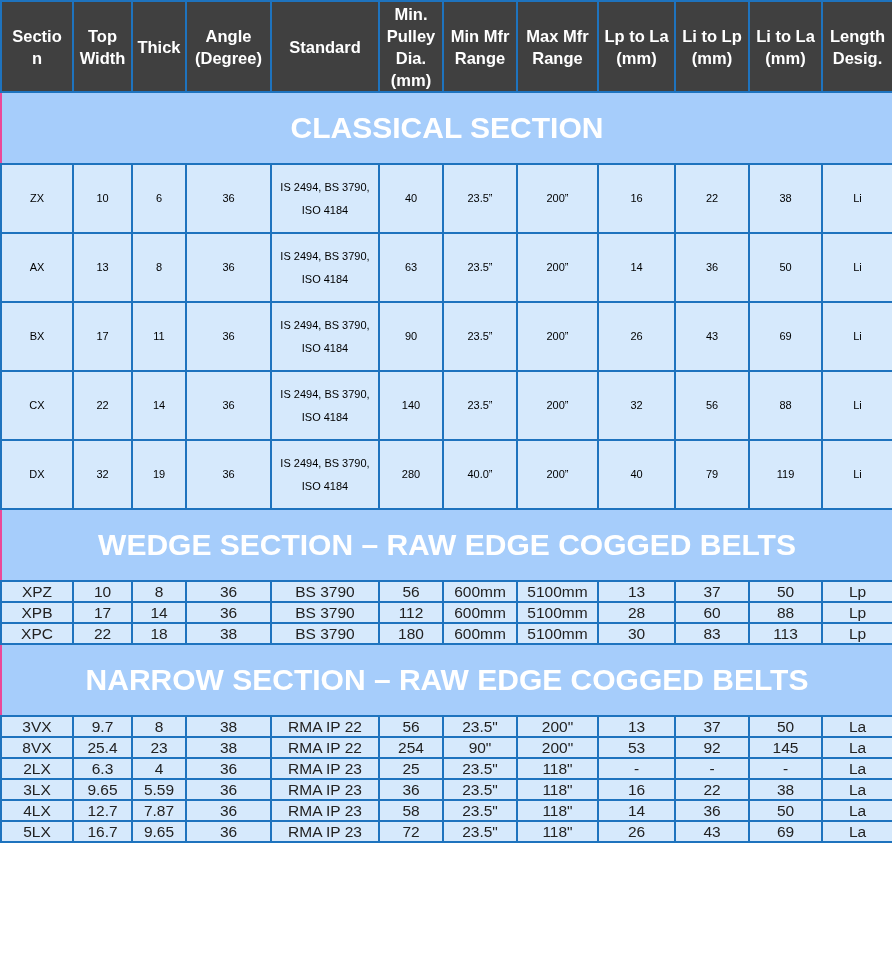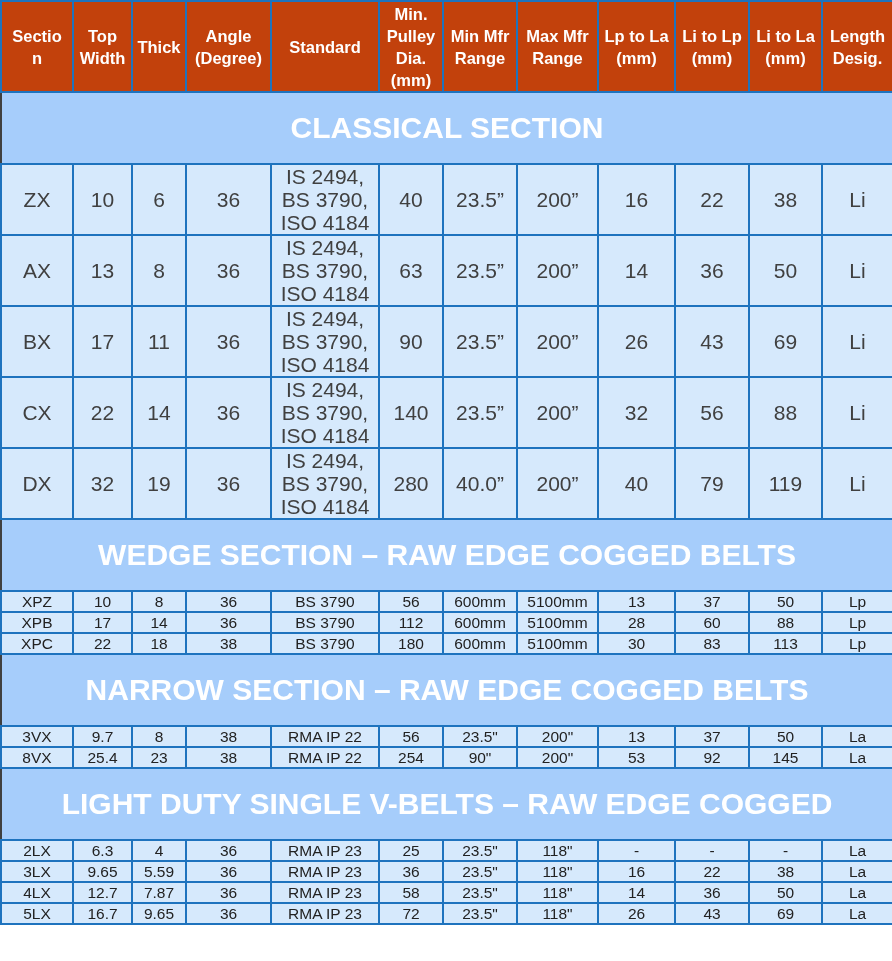--- a/index.html
+++ b/index.html
@@ -11,38 +11,38 @@
     background: #d6e9fc;
   }
   table.spec td, table.spec th {
     border: 2px solid #1e73be;
     text-align: center;
     vertical-align: middle;
     padding: 0;
     overflow: hidden;
   }
   table.spec th {
-    background: #c2410c;
+    background: #404040;
     color: #ffffff;
     font-weight: bold;
     font-size: 16.5px;
     line-height: 22px;
     height: 89px;
   }
   tr.banner td {
     background: #a6cdfb;
     color: #ffffff;
     font-weight: bold;
     font-size: 30px;
     height: 70px;
     letter-spacing: 0px;
-    border-left: 2px solid #404040;
+    border-left: 2px solid #ec4899;
     border-right: 2px solid #a6cdfb;
   }
-  tr.tall td { height: 67px; font-size: 21px; line-height: 23px; color: #404040; }
+  tr.tall td { height: 67px; font-size: 11px; line-height: 23px; color: #000000; }
   tr.short td { height: 19px; font-size: 15.5px; line-height: 19px; color: #222; }
 </style>
 </head>
 <body>
 
 <table class="spec">
   <colgroup>
     <col style="width:72px">
       <col style="width:59px">
       <col style="width:54px">
@@ -251,23 +251,20 @@
         <td>38</td>
         <td>RMA IP 22</td>
         <td>254</td>
         <td>90"</td>
         <td>200"</td>
         <td>53</td>
         <td>92</td>
         <td>145</td>
         <td>La</td>
       </tr>
-      <tr class="banner">
-        <td colspan="12">LIGHT DUTY SINGLE V-BELTS – RAW EDGE COGGED</td>
-      </tr>
       <tr class="short">
         <td>2LX</td>
         <td>6.3</td>
         <td>4</td>
         <td>36</td>
         <td>RMA IP 23</td>
         <td>25</td>
         <td>23.5"</td>
         <td>118"</td>
         <td>-</td>

